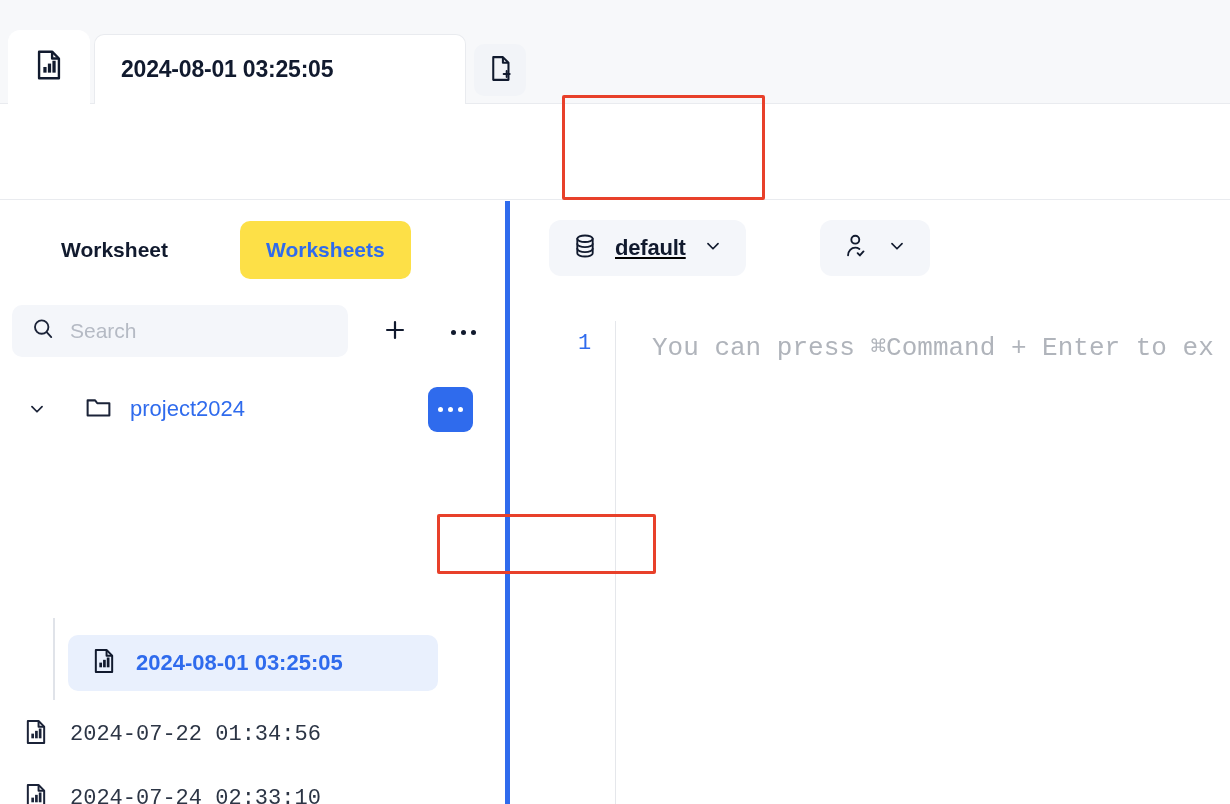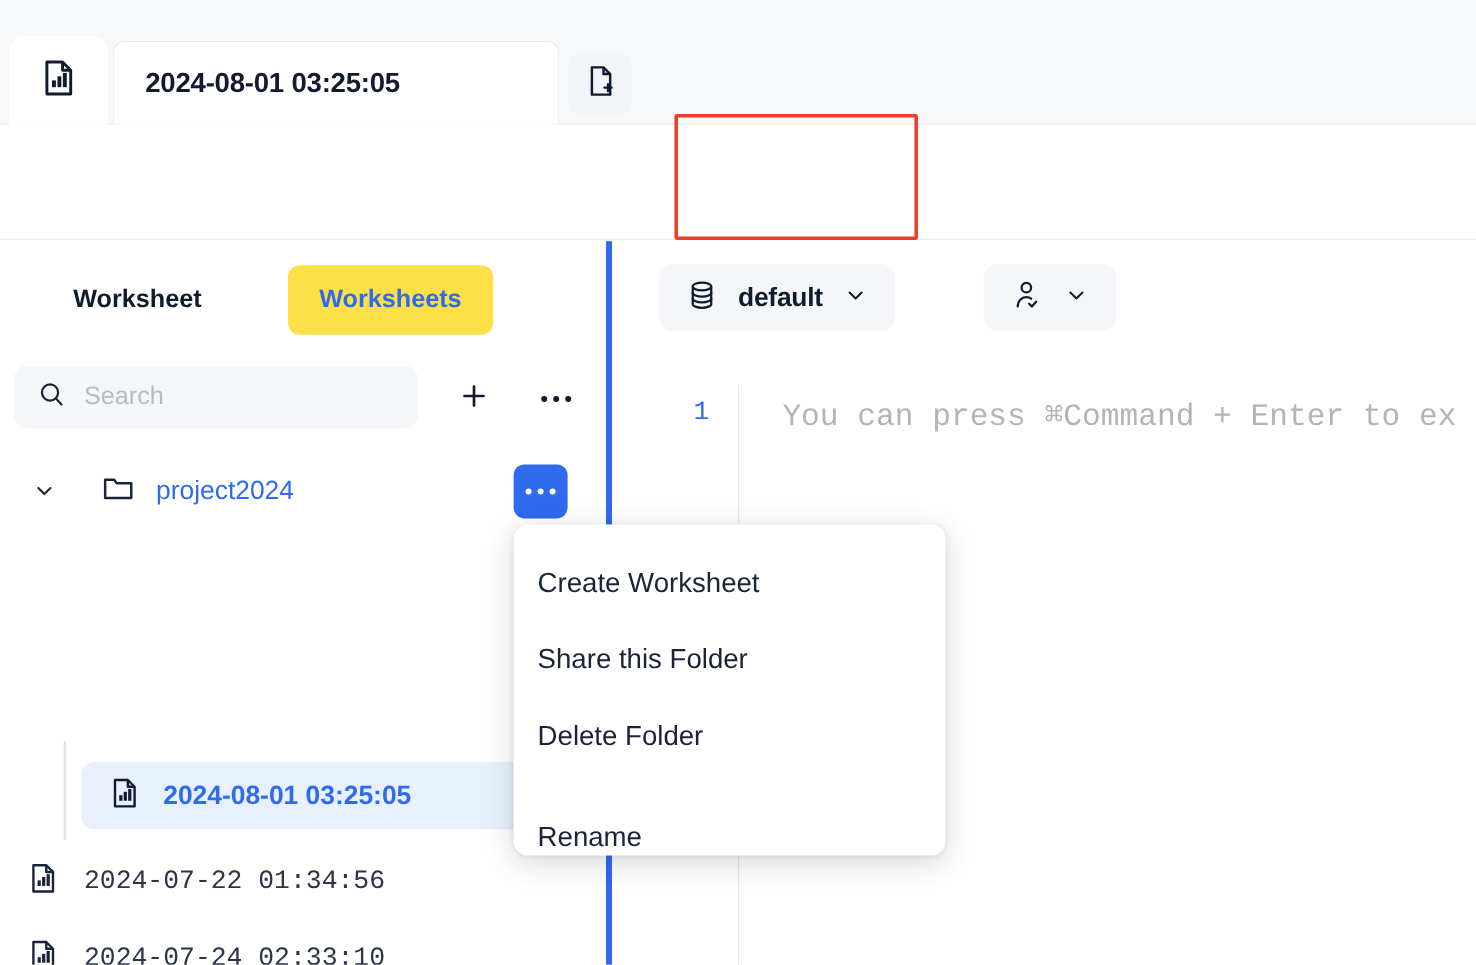--- a/index.html
+++ b/index.html
@@ -215,21 +215,21 @@
     background: #ffffff;
   }
   .pill {
     position: absolute; top: 19px;
     height: 56px; padding: 0 22px;
     background: #f4f6fa;
     border-radius: 12px;
     display: flex; align-items: center; gap: 16px;
     cursor: pointer;
   }
-  .pill-db { left: 39px; }
+  .pill-db { left: 39px; text-decoration: underline; }
   .pill-role { left: 310px; }
   .pill-label {
     font-size: 22px; font-weight: 700; color: #111a2e;
     letter-spacing: -0.2px;
   }
   .editor { position: absolute; left: 0; top: 120px; width: 720px; height: 483px; }
   .gutter-line {
     position: absolute; left: 105px; top: 0;
     width: 1px; height: 483px;
     background: #e5e7eb;
@@ -461,31 +461,17 @@
       </span>
     </div>
 
     <div class="editor">
       <div class="gutter-line"></div>
       <div class="lineno">1</div>
       <div class="code-placeholder">You can press ⌘Command + Enter to ex</div>
     </div>
   </div>
 
-  <div class="ctxmenu">
-    <div class="ctx-item">
-      <span>Create Worksheet</span>
-    </div>
-    <div class="ctx-item">
-      <span>Share this Folder</span>
-    </div>
-    <div class="ctx-item">
-      <span>Delete Folder</span>
-    </div>
-    <div class="ctx-item spaced">
-      <span>Rename</span>
-    </div>
-  </div>
 
   <div class="annot annot-share"></div>
   <div class="annot annot-menuitem"></div>
 
 </div>
 
 </body></html>

